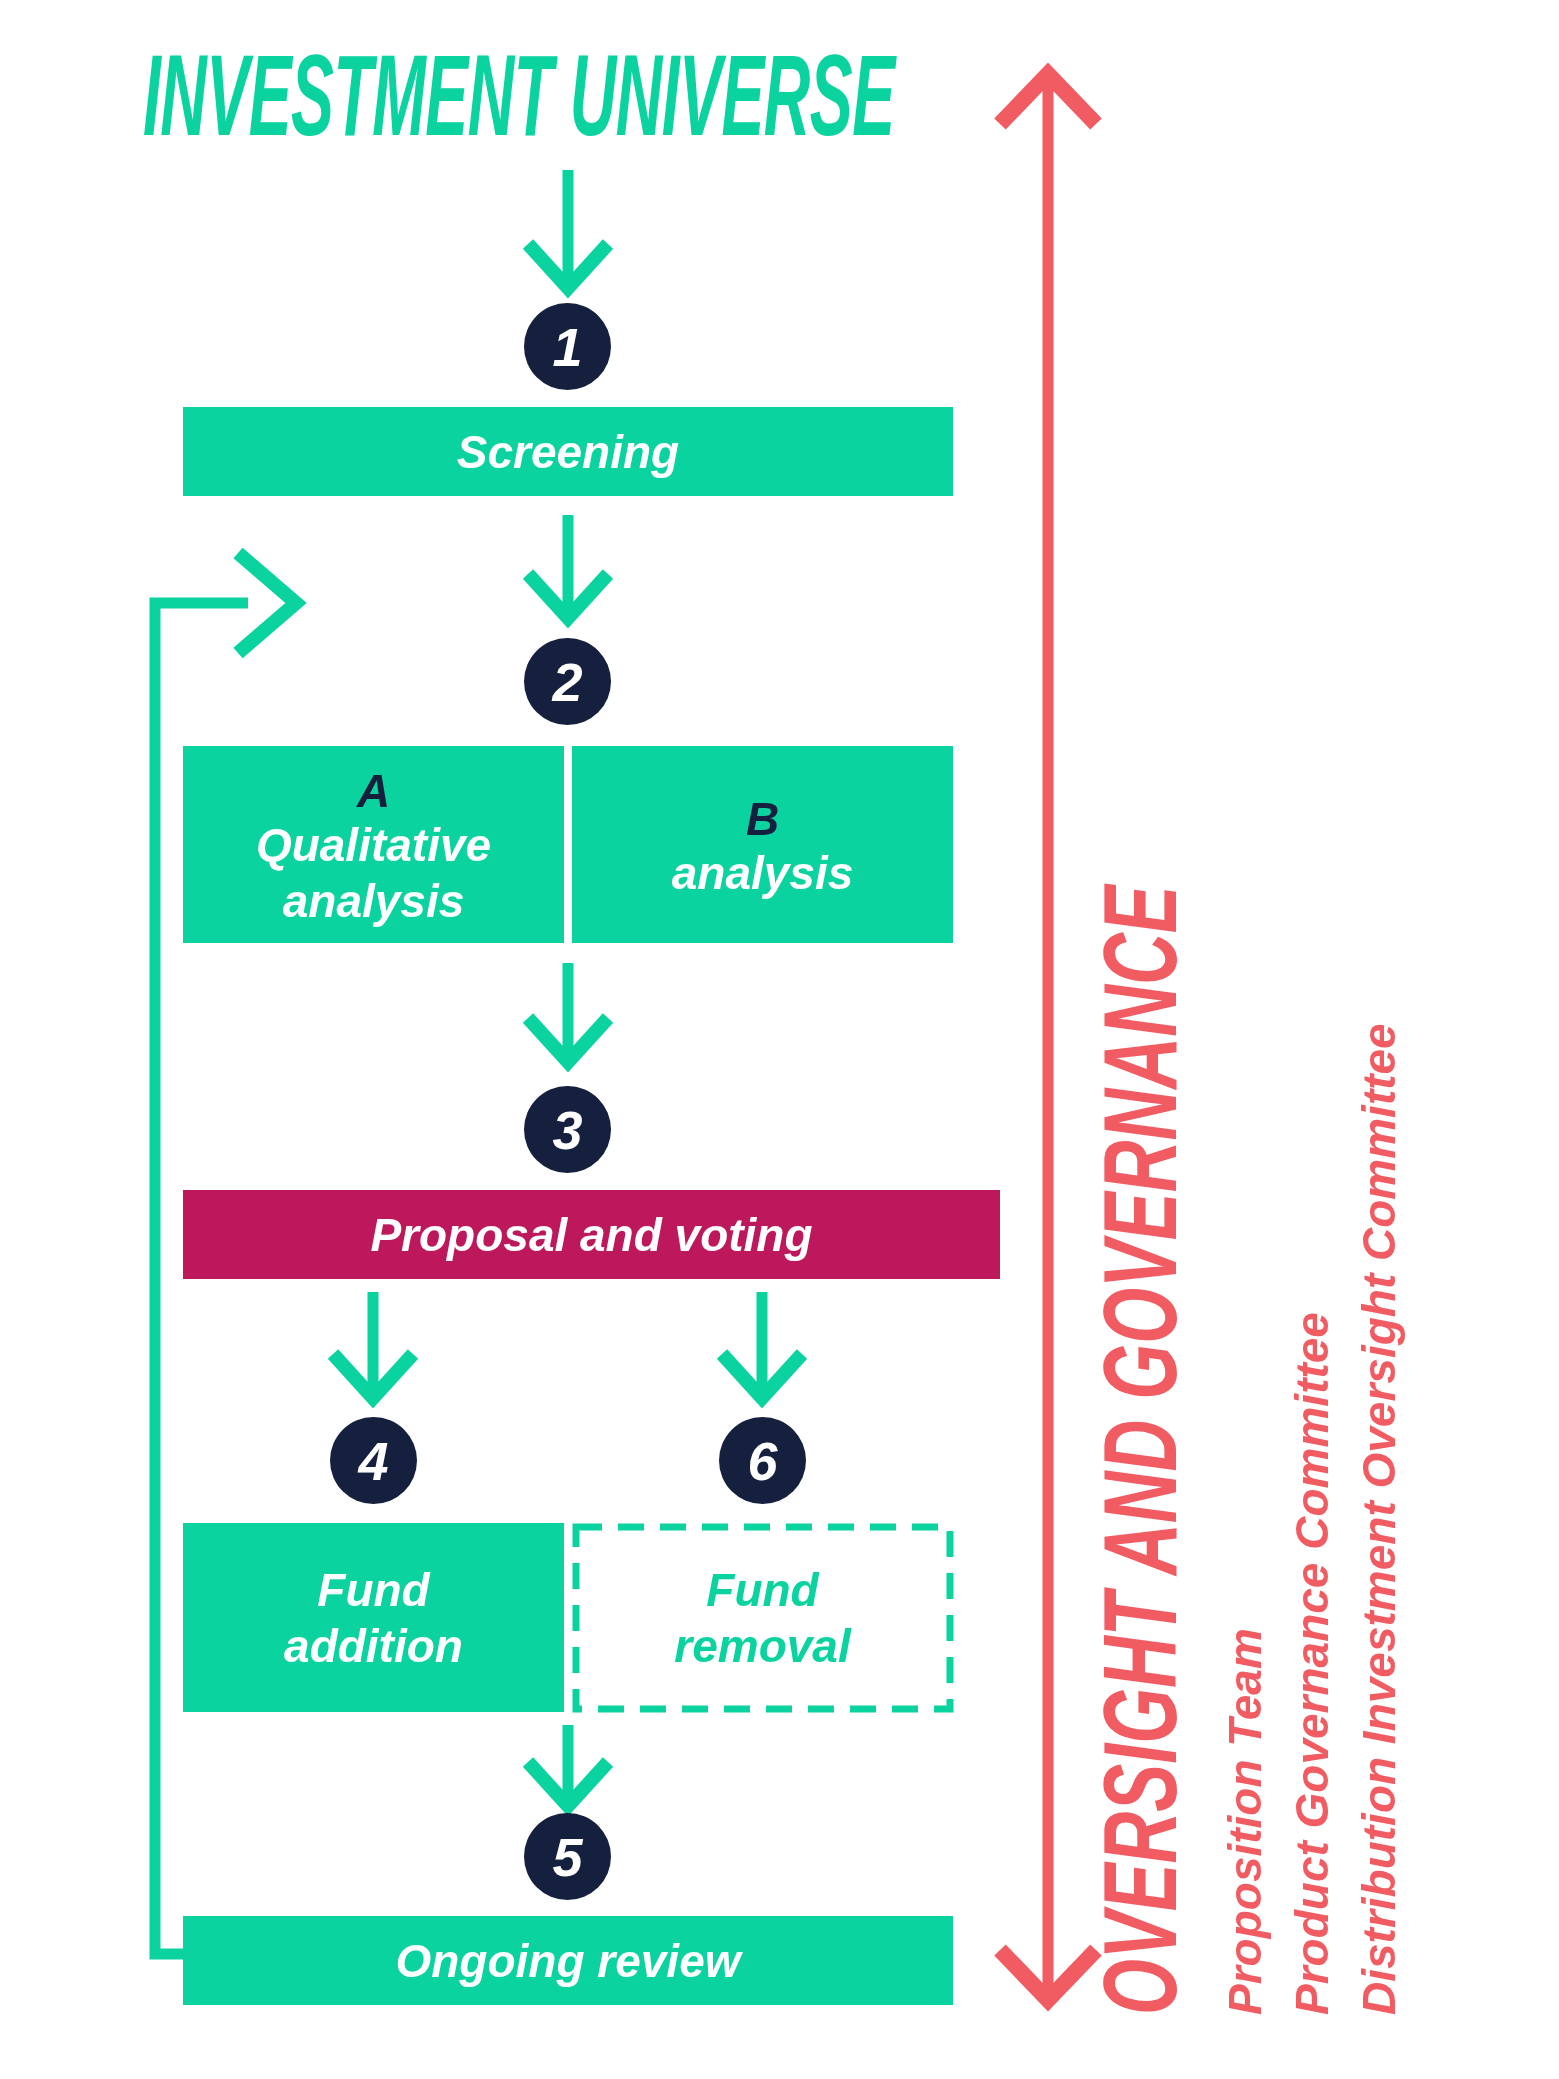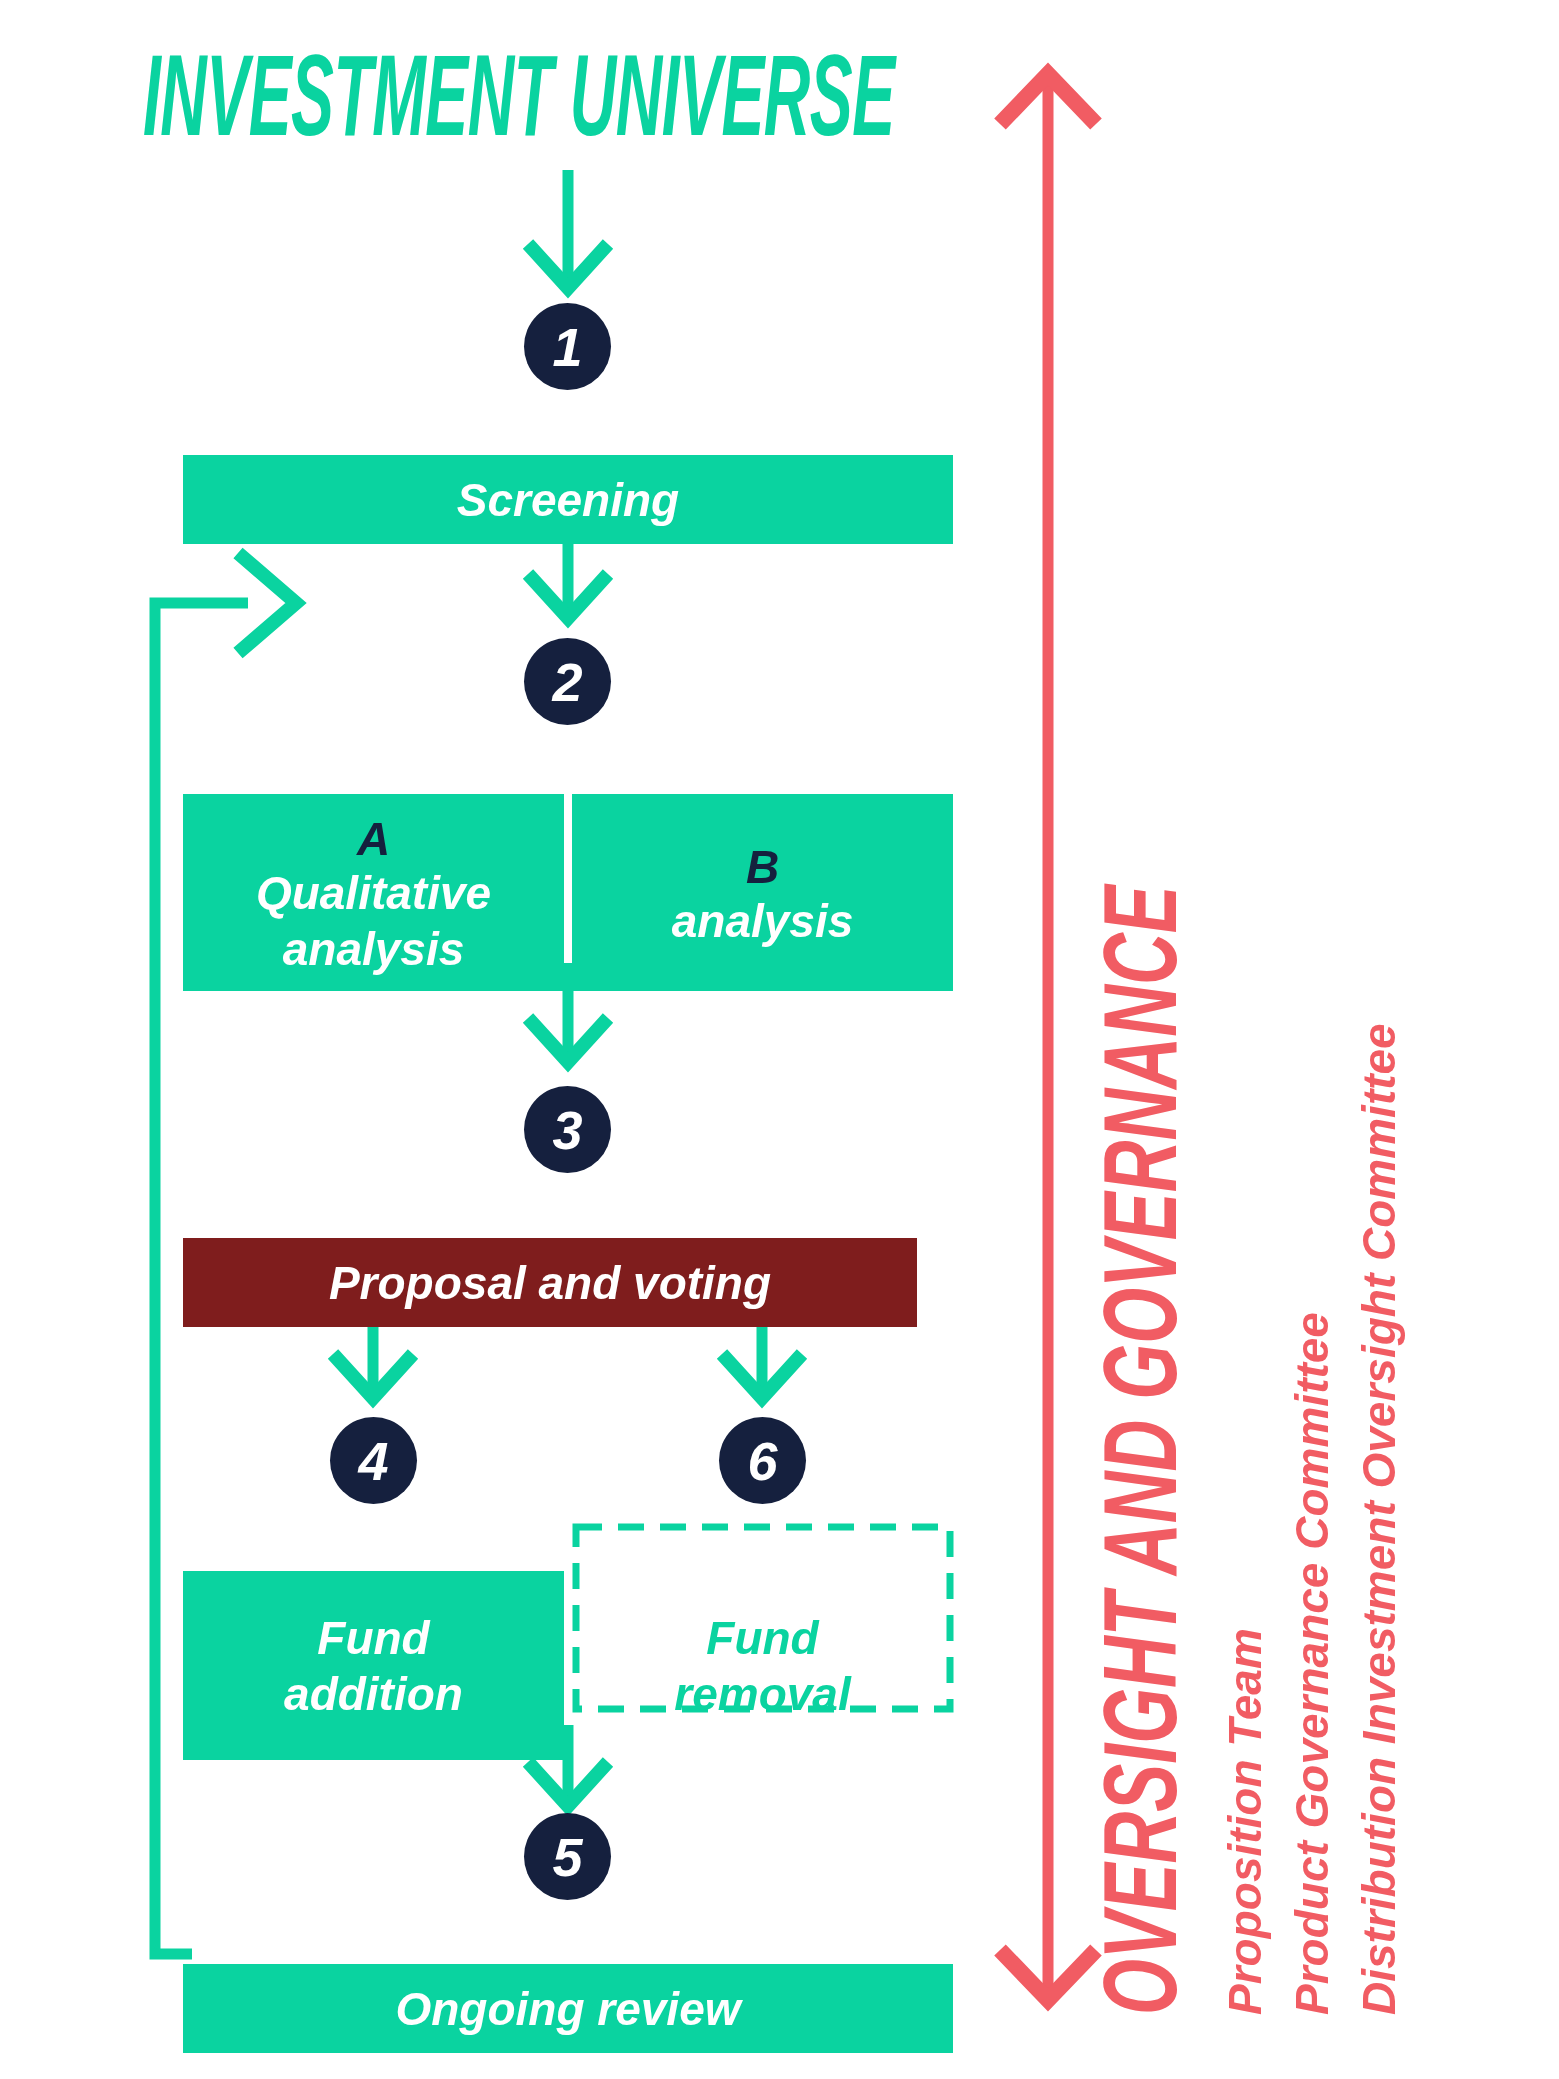--- a/index.html
+++ b/index.html
@@ -13,21 +13,20 @@
     position:absolute;left:143px;top:38px;
     font-size:115px;font-weight:bold;line-height:115px;white-space:nowrap;
     transform:scaleX(0.56);transform-origin:0 0;letter-spacing:-1px;
   }
   
   .box{
     position:absolute;display:flex;align-items:center;justify-content:center;
     flex-direction:column;text-align:center;
     font-weight:bold;font-size:46px;line-height:56px;color:#ffffff;
     box-sizing:border-box;
-    margin-top:48px;
   }
   .box.single{height:89px;}
   .letter{font-size:46px;line-height:52px;font-weight:bold;}
   
   .circle{
     position:absolute;width:87px;height:87px;border-radius:50%;
     display:flex;align-items:center;justify-content:center;
     color:#ffffff;font-size:54px;font-weight:bold;
   }
   
@@ -112,21 +111,21 @@
     <span>analysis</span>
   </div>
   <div class="box" style="left:572px;top:746px;width:381px;height:197px;background:#0AD3A0;padding-top:4px;">
     <span class="letter" style="color:#15203E;">B</span>
     <span>analysis</span>
   </div>
 
   <div class="circle" style="left:524px;top:1086px;background:#15203E;">
     <span>3</span>
   </div>
-  <div class="box single" style="left:183px;top:1190px;width:734px;background:#7f1d1d;">
+  <div class="box single" style="left:183px;top:1190px;width:817px;background:#be185d;">
     <span>Proposal and voting</span>
   </div>
 
   <div class="circle" style="left:330px;top:1417px;background:#15203E;">
     <span>4</span>
   </div>
   <div class="box" style="left:183px;top:1523px;width:381px;height:189px;background:#0AD3A0;">
     <span>Fund</span>
     <span>addition</span>
   </div>

